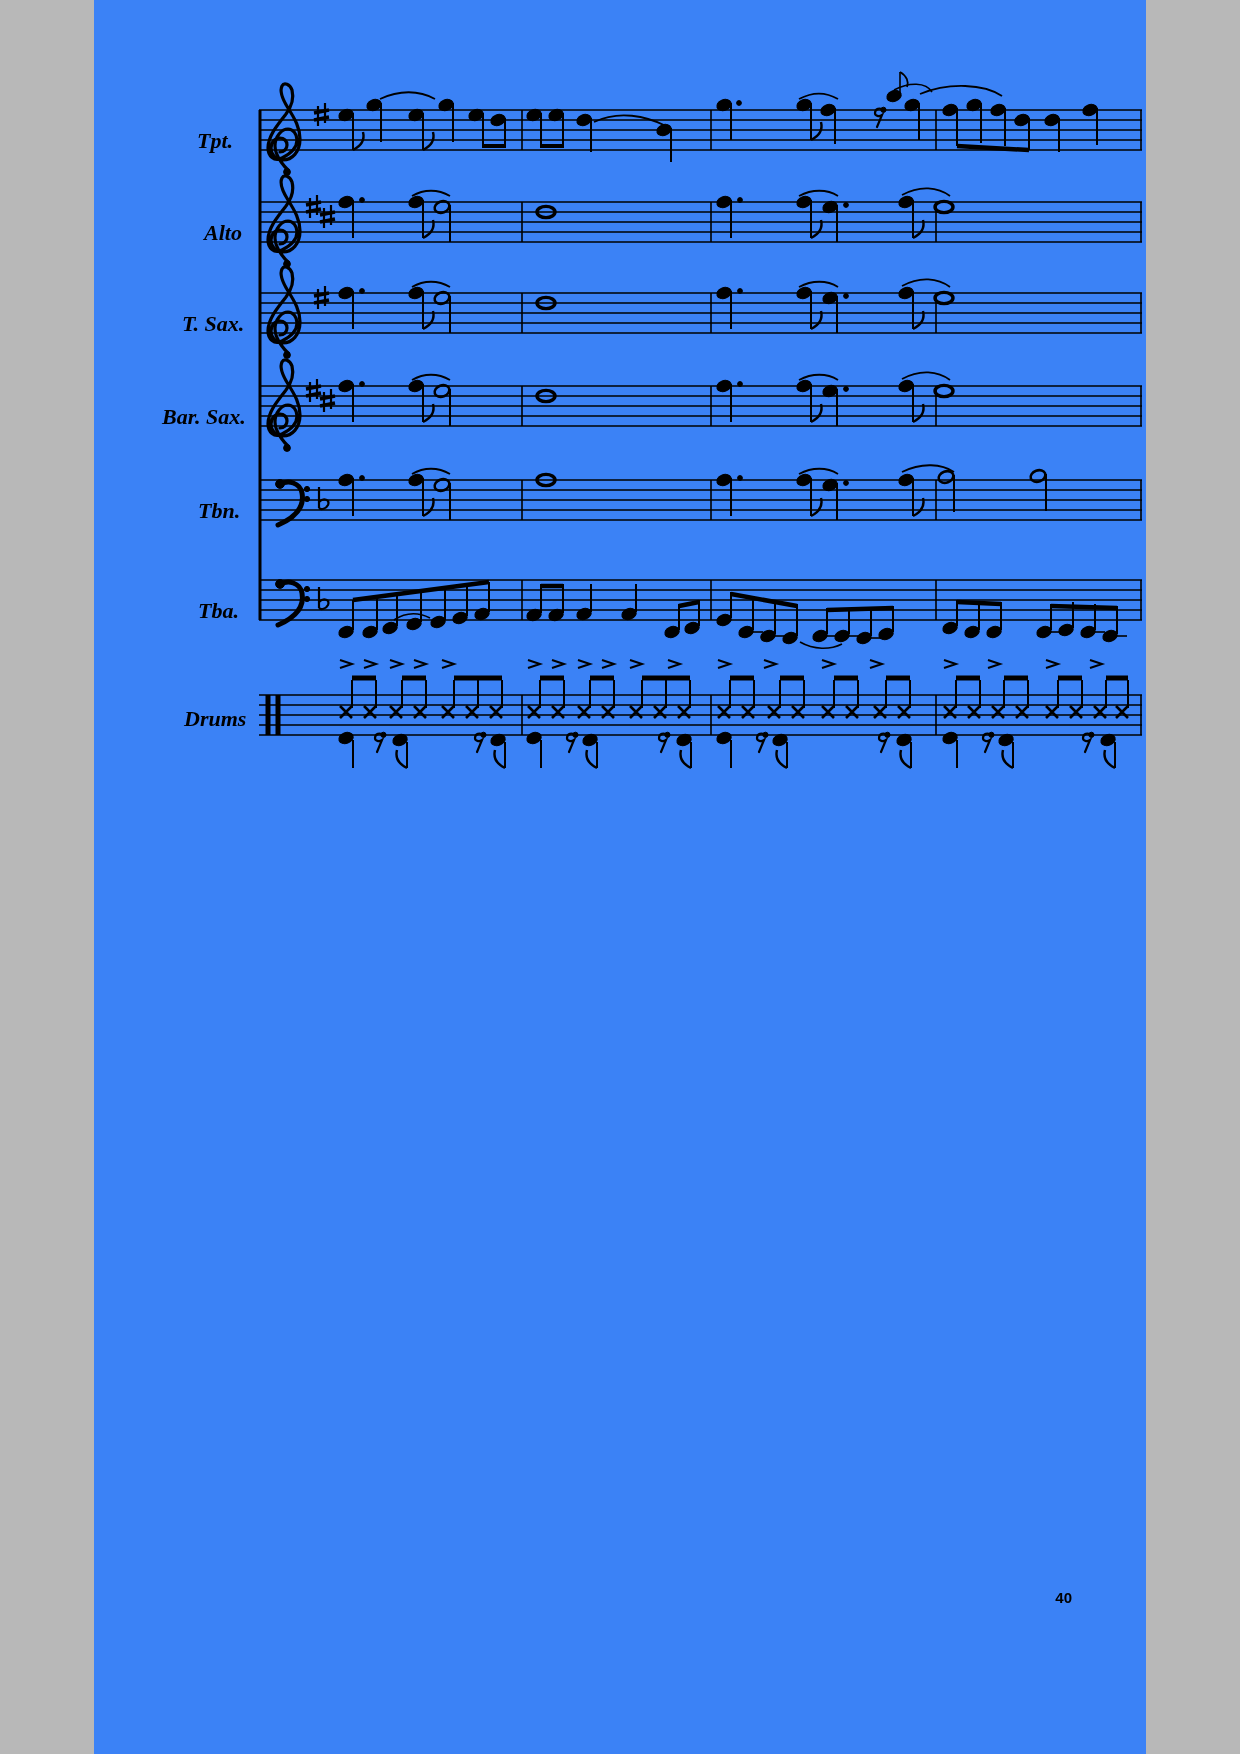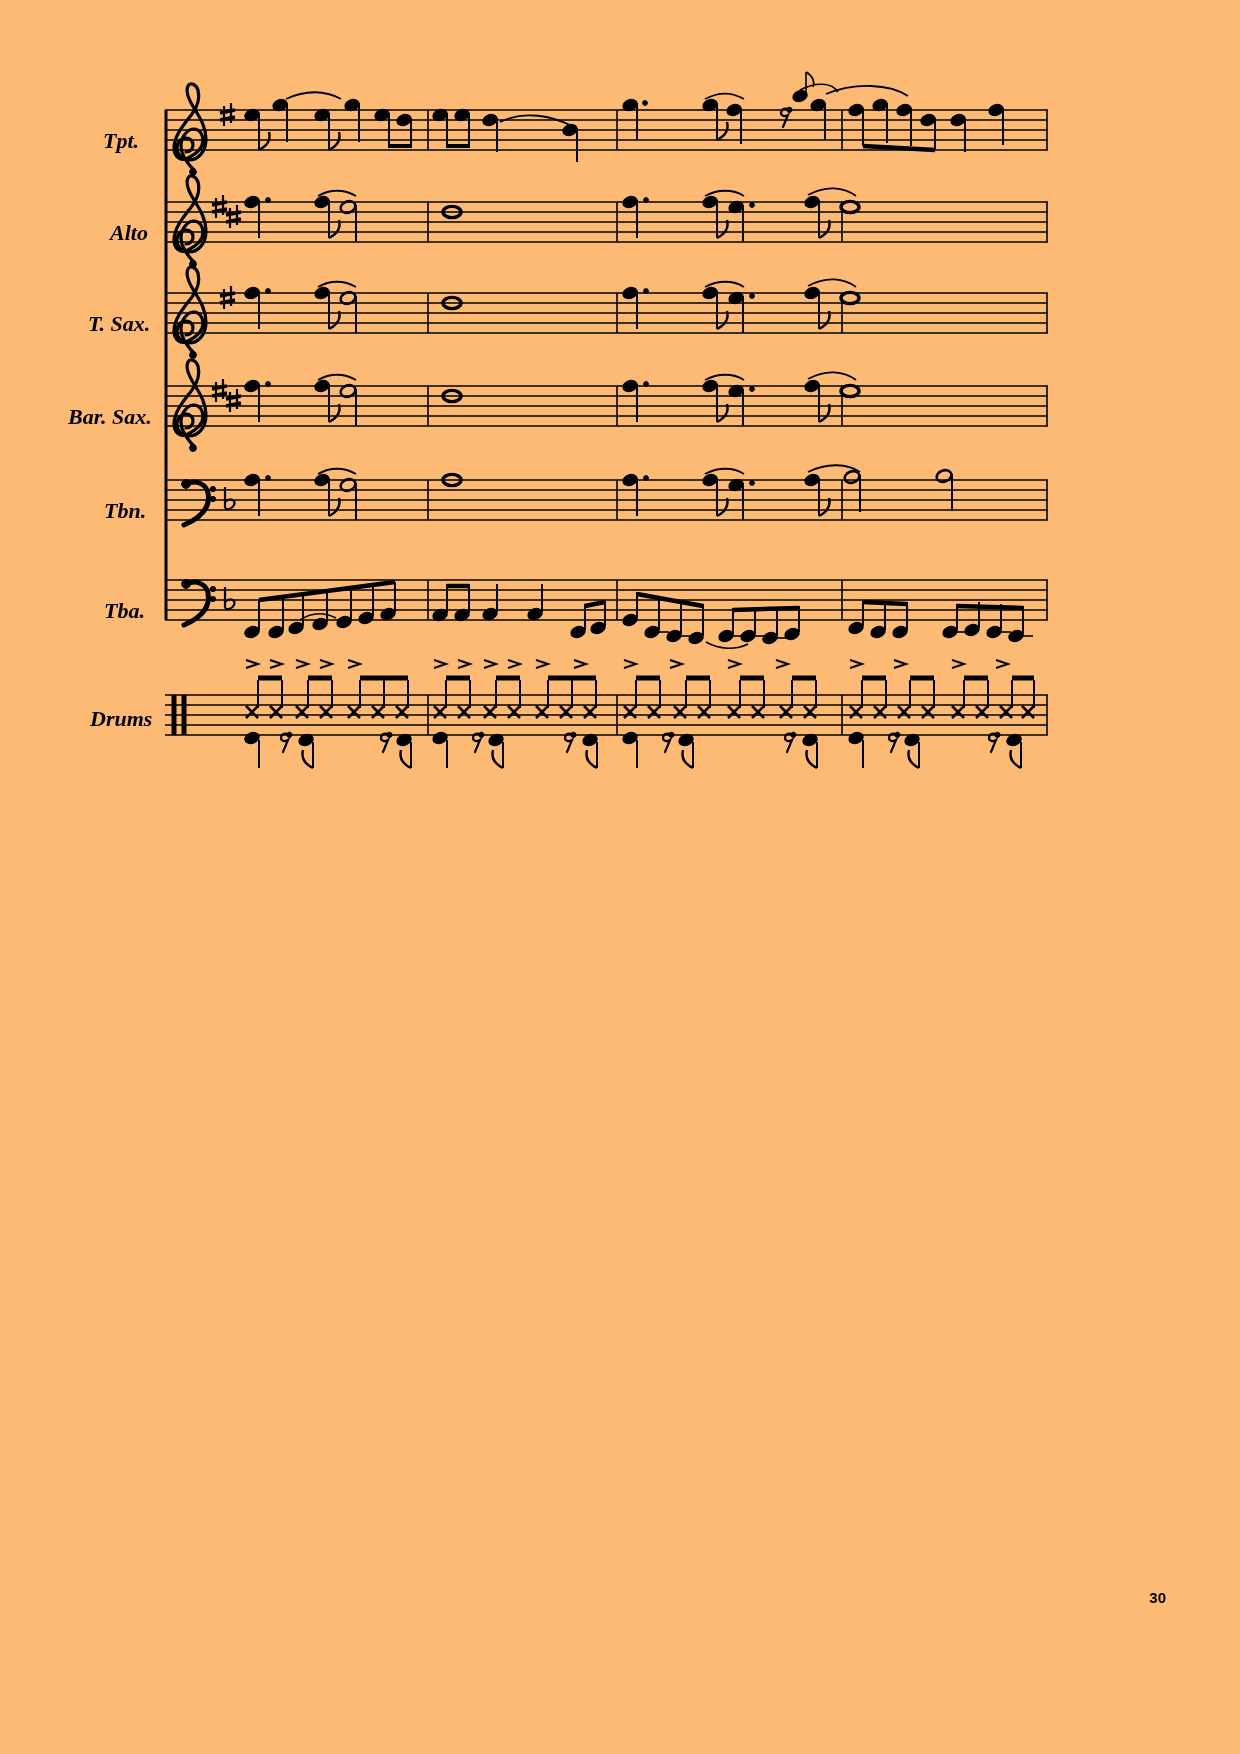--- a/index.html
+++ b/index.html
@@ -5,23 +5,23 @@
   html, body {
     margin: 0;
     padding: 0;
     background: #b8b8b8;
   }
   body {
     font-family: "Liberation Sans", sans-serif;
   }
   .page {
     position: relative;
-    width: 1240px;
+    width: 1052px;
     height: 1754px;
-    background: #fdba74;
+    background: #3b82f6;
     margin: 0 auto;
     overflow: hidden;
   }
   .score {
     position: absolute;
     left: 0;
     top: 0;
     width: 1240px;
     height: 1754px;
   }
@@ -695,15 +695,15 @@
         <text class="instr" x="88" y="331">T. Sax.</text>
         <text class="instr" x="68" y="424">Bar. Sax.</text>
         <text class="instr" x="104" y="518">Tbn.</text>
         <text class="instr" x="104" y="618">Tba.</text>
         <text class="instr" x="90" y="726">Drums</text>
       </g>
 
     </g>
   </svg>
 
-  <div class="page-number">30</div>
+  <div class="page-number">40</div>
 
 </div>
 
 </body></html>

